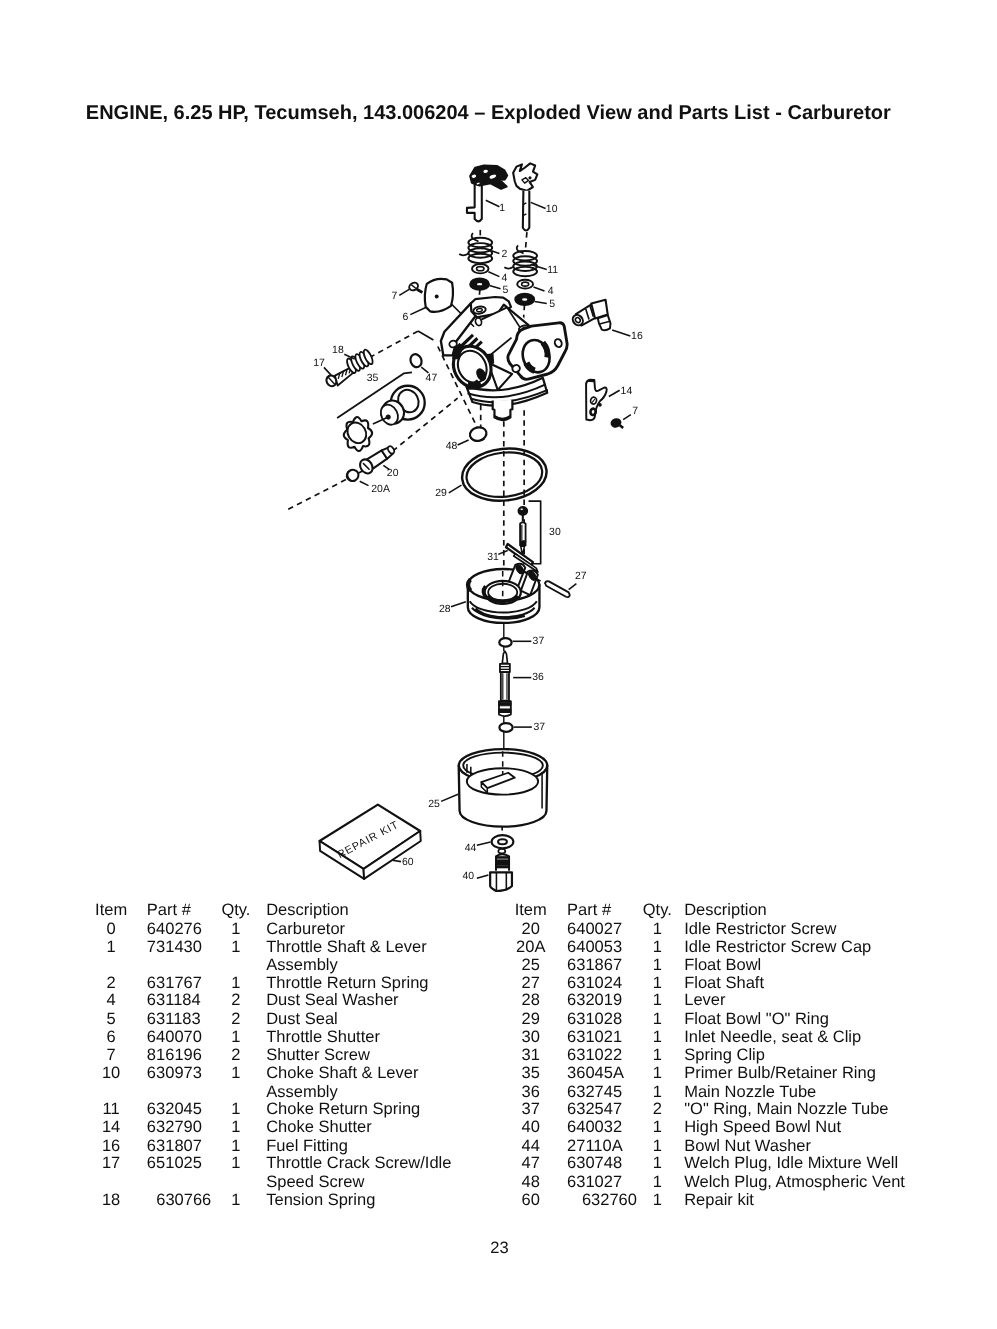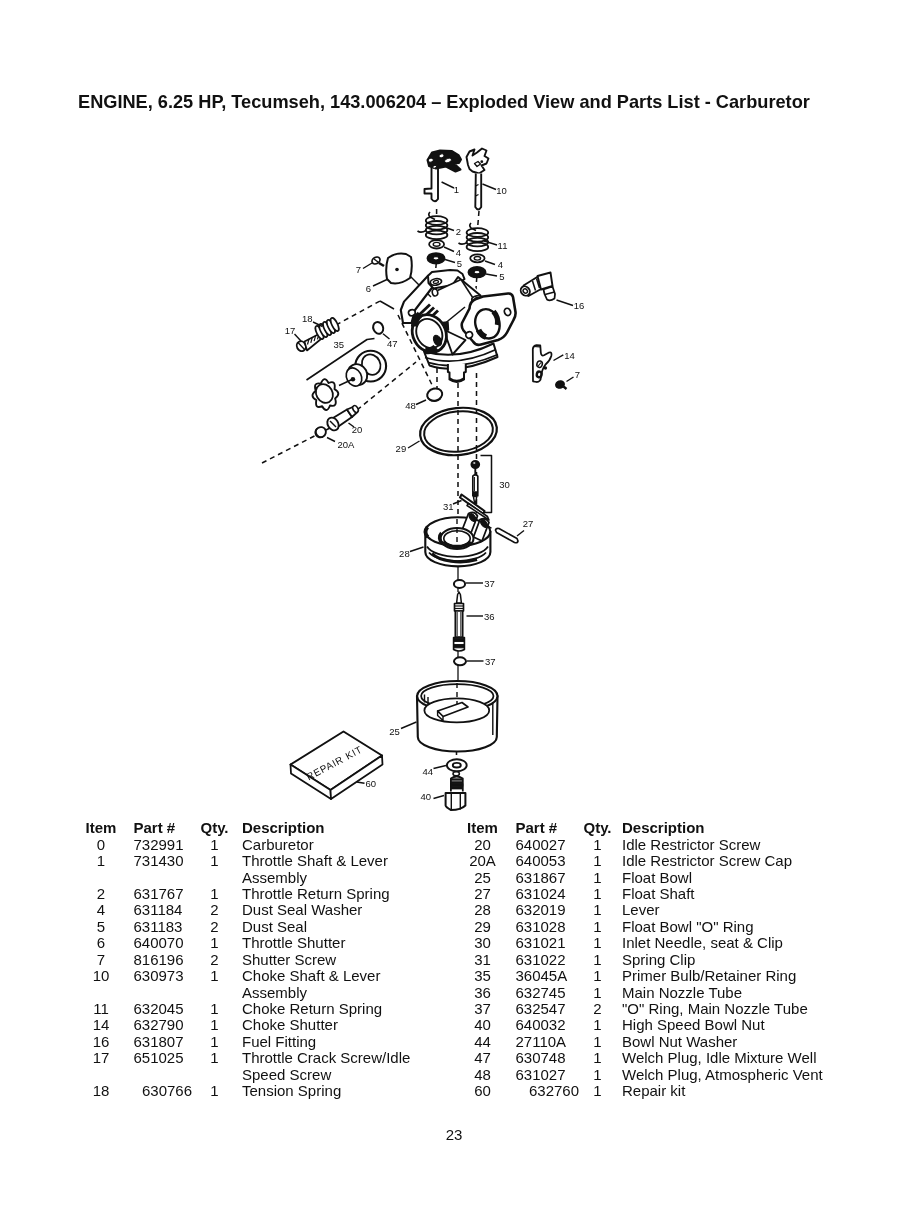--- a/index.html
+++ b/index.html
@@ -1,18 +1,18 @@
 <!DOCTYPE html>
 <html><head><meta charset="utf-8"><style>
 html,body{margin:0;padding:0;width:906px;height:1208px;background:#fff;}
 body{font-family:"Liberation Sans",sans-serif;color:#111;position:relative;}
 #title{position:absolute;left:78px;top:92.2px;font-weight:bold;font-size:18.2px;white-space:nowrap;}
 .tr{position:absolute;left:0;width:906px;height:16.43px;line-height:16.43px;font-size:15px;}
 .tr span{position:absolute;white-space:nowrap;}
-.hd{font-weight:bold;}
+.hd{font-weight:normal;}
 .ci{text-align:center;}
 #pg{position:absolute;left:404px;width:100px;text-align:center;top:1127px;font-size:15px;line-height:16.4px;}
 </style></head><body>
 <div id="title">ENGINE, 6.25 HP, Tecumseh, 143.006204 – Exploded View and Parts List - Carburetor</div>
 <svg width="906" height="1208" viewBox="0 0 906 1208" style="position:absolute;left:0;top:0">
 <line x1="436.6" y1="209" x2="436.6" y2="217" stroke="#111" stroke-width="1.53" stroke-dasharray="5 4"></line>
 <line x1="436.3" y1="263" x2="435" y2="277" stroke="#111" stroke-width="1.53" stroke-dasharray="5 4"></line>
 <line x1="479" y1="211" x2="477.6" y2="228" stroke="#111" stroke-width="1.53" stroke-dasharray="5 4"></line>
 <line x1="476.8" y1="277" x2="475.5" y2="296" stroke="#111" stroke-width="1.53" stroke-dasharray="5 4"></line>
 <line x1="437" y1="368" x2="437" y2="390" stroke="#111" stroke-width="1.53" stroke-dasharray="5 4"></line>
@@ -285,21 +285,21 @@
     <span class="cp" style="left:242px">Description</span>
   </div>
 <div class="tr hd" style="top:820.2px">
     <span class="ci" style="left:452.5px;width:60px">Item</span>
     <span class="cp" style="left:515.5px">Part #</span>
     <span class="ci" style="left:577.5px;width:40px">Qty.</span>
     <span class="cp" style="left:622px">Description</span>
   </div>
 <div class="tr" style="top:836.6px">
     <span class="ci" style="left:71px;width:60px">0</span>
-    <span class="cp" style="left:133.5px">732991</span>
+    <span class="cp" style="left:133.5px">640276</span>
     <span class="ci" style="left:194.5px;width:40px">1</span>
     <span class="cp" style="left:242px">Carburetor</span>
   </div>
 <div class="tr" style="top:853.1px">
     <span class="ci" style="left:71px;width:60px">1</span>
     <span class="cp" style="left:133.5px">731430</span>
     <span class="ci" style="left:194.5px;width:40px">1</span>
     <span class="cp" style="left:242px">Throttle Shaft &amp; Lever</span>
   </div>
 <div class="tr" style="top:869.5px">

